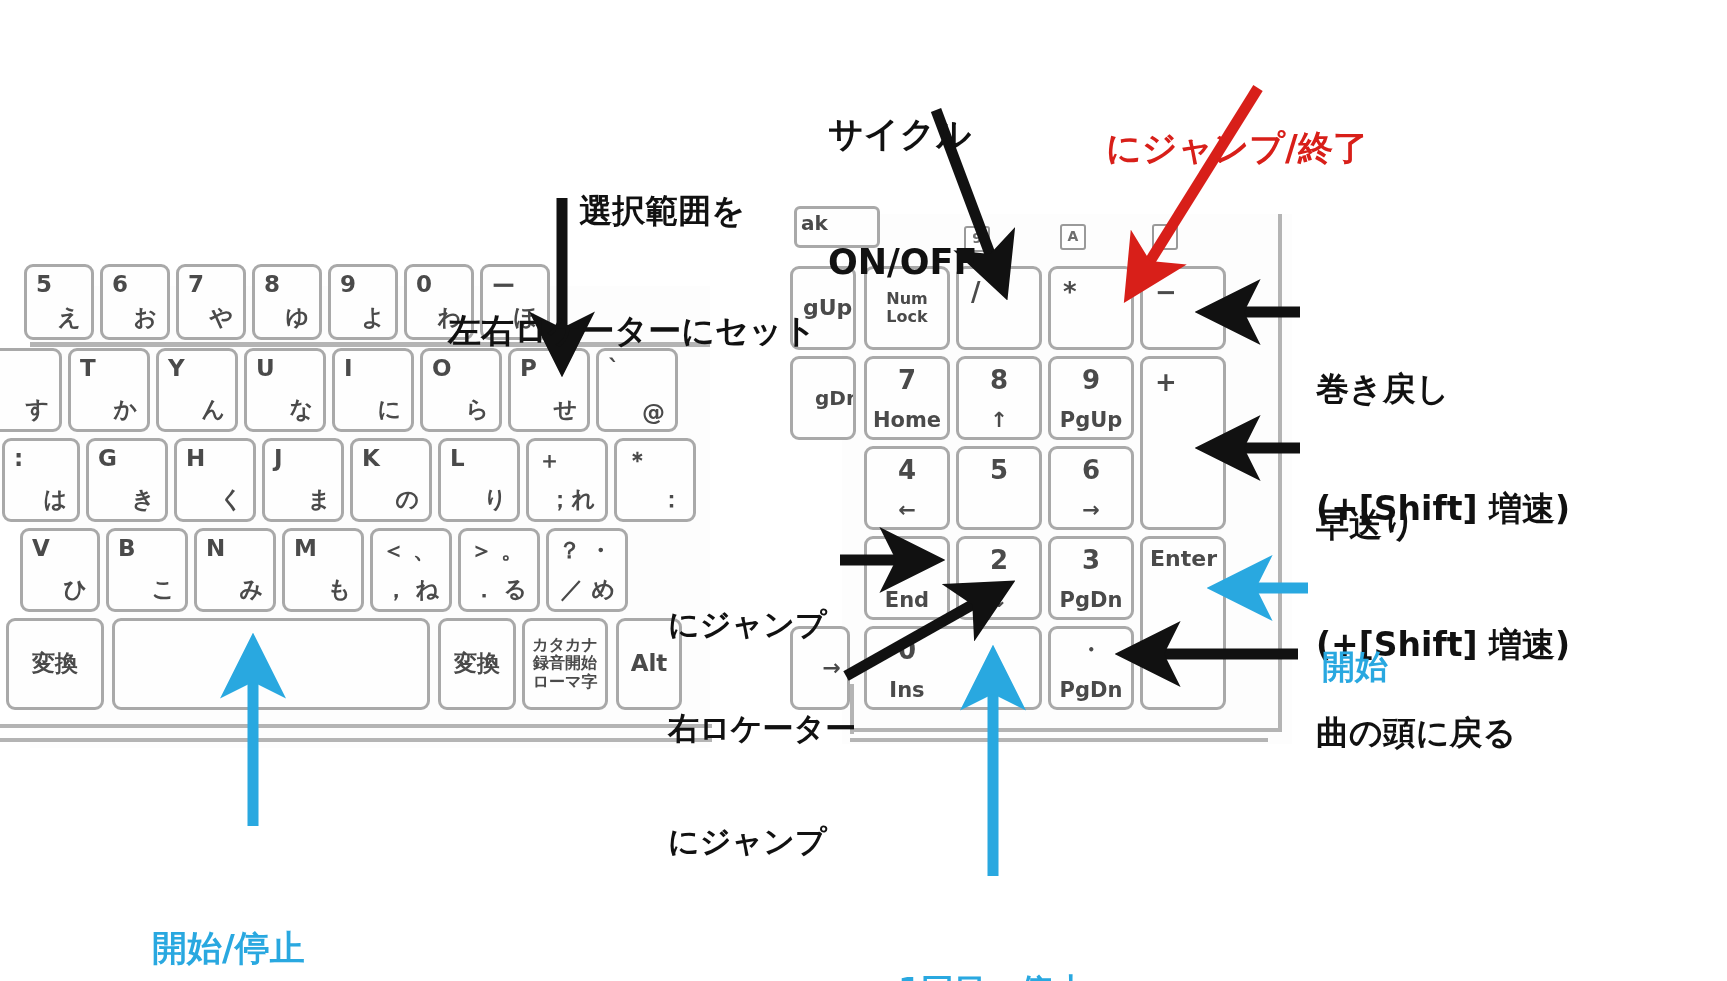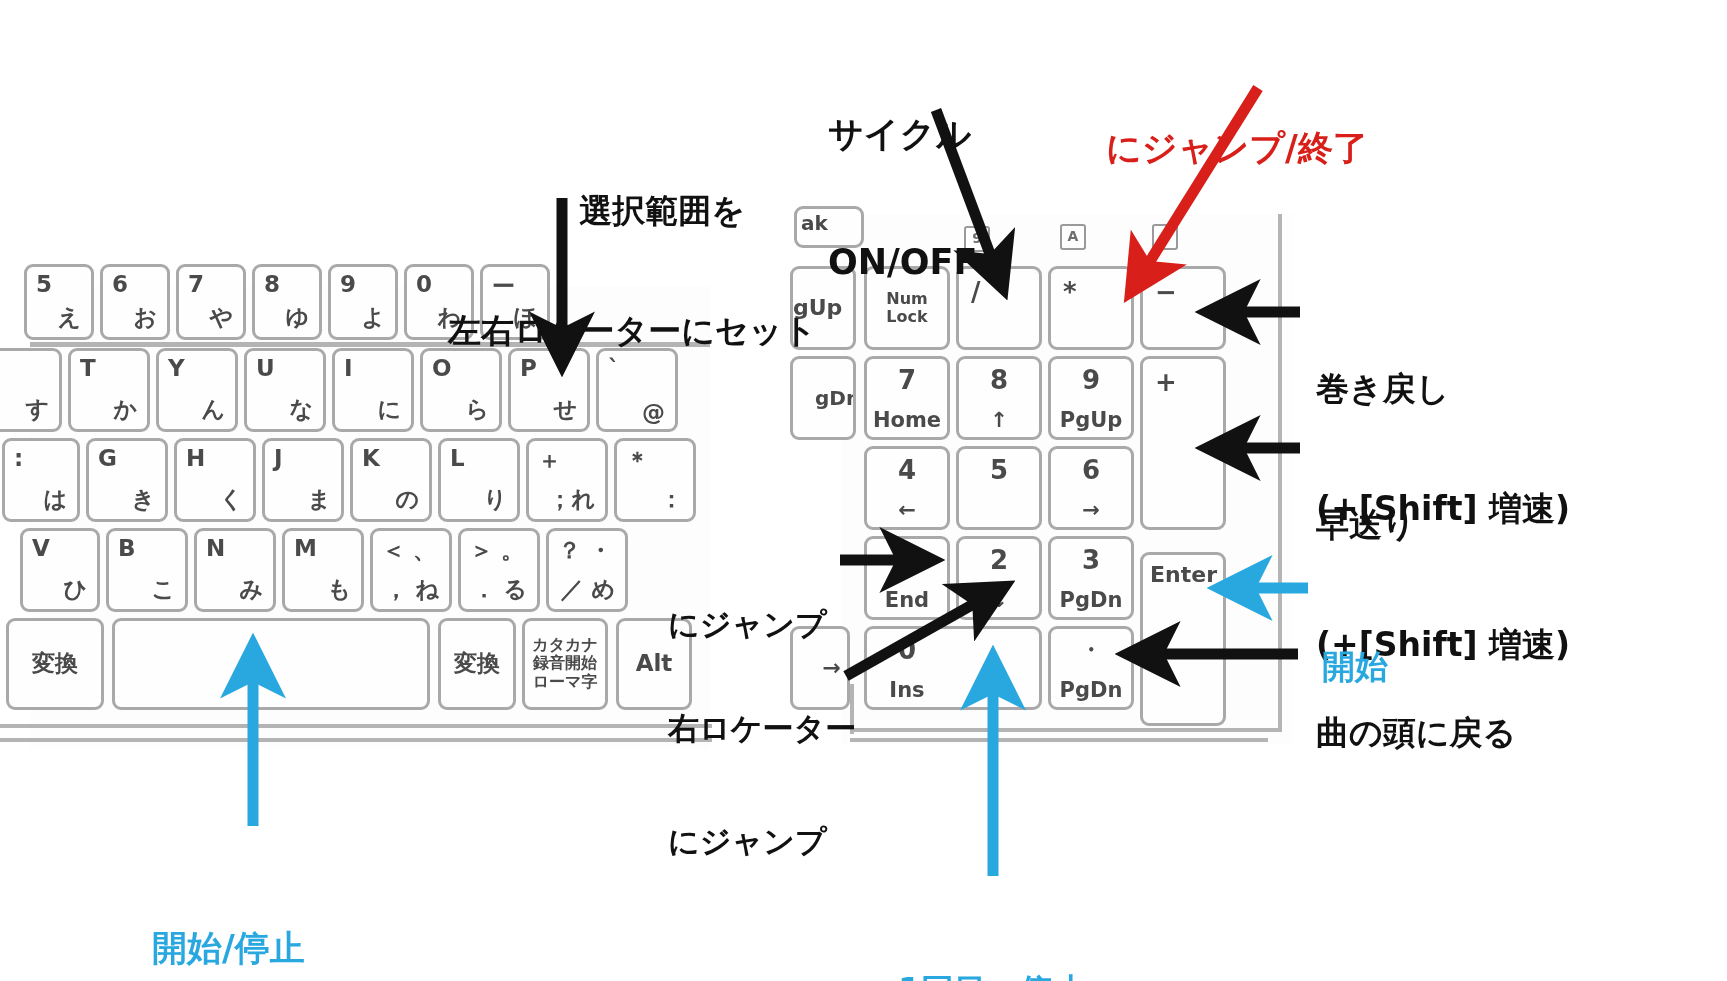--- a/index.html
+++ b/index.html
@@ -194,45 +194,45 @@
       <span class="ctr"></span>
     </div>
     <div class="key" style="left:408px;top:332px;width:78px;height:92px;">
       <span class="ctr">変換</span>
     </div>
     <div class="key" style="left:492px;top:332px;width:86px;height:92px;">
       <span class="ctr tiny" style="white-space:pre-line;">カタカナ
 録音開始
 ローマ字</span>
     </div>
-    <div class="key" style="left:586px;top:332px;width:76px;height:92px;">
+    <div class="key" style="left:586px;top:332px;width:66px;height:92px;">
       <span class="ctr">Alt</span>
     </div>
 
     <div class="sep-line" style="left:-30px;top:438px;width:712px;height:4px;"></div>
     <div class="sep-line" style="left:-30px;top:452px;width:712px;height:4px;"></div>
   </div>
 
   <div class="kbd-body" style="left:842px;top:214px;width:450px;height:530px;">
 
     <div class="led" style="left:122px;top:12px;">
       <span>9</span>
     </div>
     <div class="led" style="left:218px;top:10px;">
       <span>A</span>
     </div>
     <div class="led" style="left:310px;top:10px;">
       <span>↓</span>
     </div>
 
-    <div class="key" style="left:-48px;top:-8px;width:70px;height:42px;">
+    <div class="key" style="left:-48px;top:-8px;width:86px;height:42px;border-radius:6px;">
       <span class="tl" style="top:2px;left:4px;font-size:20px;">ak</span>
     </div>
     <div class="key" style="left:-52px;top:52px;width:66px;height:84px;">
-      <span class="ctr" style="text-align:left;padding-left:0;font-size:22px;">gUp</span>
+      <span class="ctr" style="text-align:left;padding-left:10px;font-size:22px;">gUp</span>
     </div>
     <div class="key" style="left:-52px;top:142px;width:66px;height:84px;">
       <span class="ctr" style="text-align:left;padding-left:22px;font-size:20px;">gDn</span>
     </div>
     <div class="key" style="left:-52px;top:412px;width:60px;height:84px;">
       <span class="ctr" style="text-align:right;padding-right:6px;font-size:22px;">→</span>
     </div>
 
     <div class="key" style="left:22px;top:52px;width:86px;height:84px;">
       <span class="ctr" style="white-space:pre-line;font-size:16px;">Num
@@ -282,21 +282,21 @@
       <span class="sub">End</span>
     </div>
     <div class="key" style="left:114px;top:322px;width:86px;height:84px;">
       <span class="num">2</span>
       <span class="sub">↓</span>
     </div>
     <div class="key" style="left:206px;top:322px;width:86px;height:84px;">
       <span class="num">3</span>
       <span class="sub">PgDn</span>
     </div>
-    <div class="key" style="left:298px;top:338px;width:86px;height:174px;">
+    <div class="key" style="left:298px;top:322px;width:86px;height:174px;">
       <span class="tl" style="font-size:22px;top:7px;left:7px;">Enter</span>
     </div>
 
     <div class="key" style="left:22px;top:412px;width:178px;height:84px;">
       <span class="num" style="left:0;right:92px;">0</span>
       <span class="sub" style="left:0;right:92px;">Ins</span>
     </div>
     <div class="key" style="left:206px;top:412px;width:86px;height:84px;">
       <span class="num" style="font-size:22px;">・</span>
       <span class="sub">PgDn</span>

